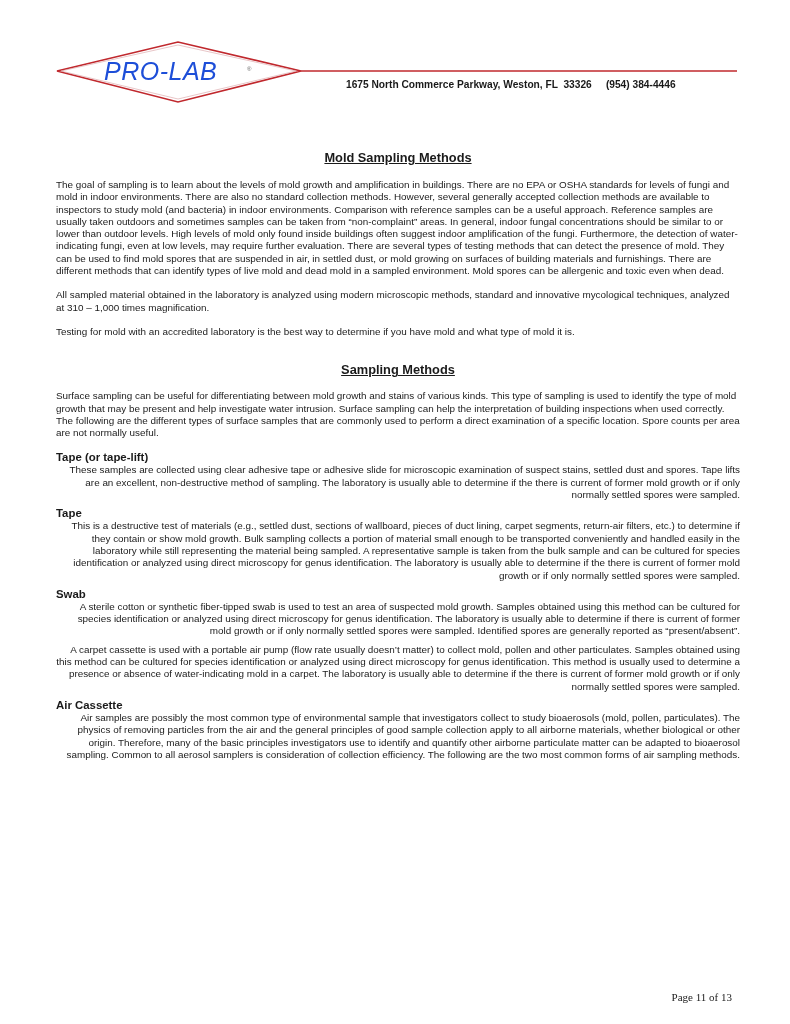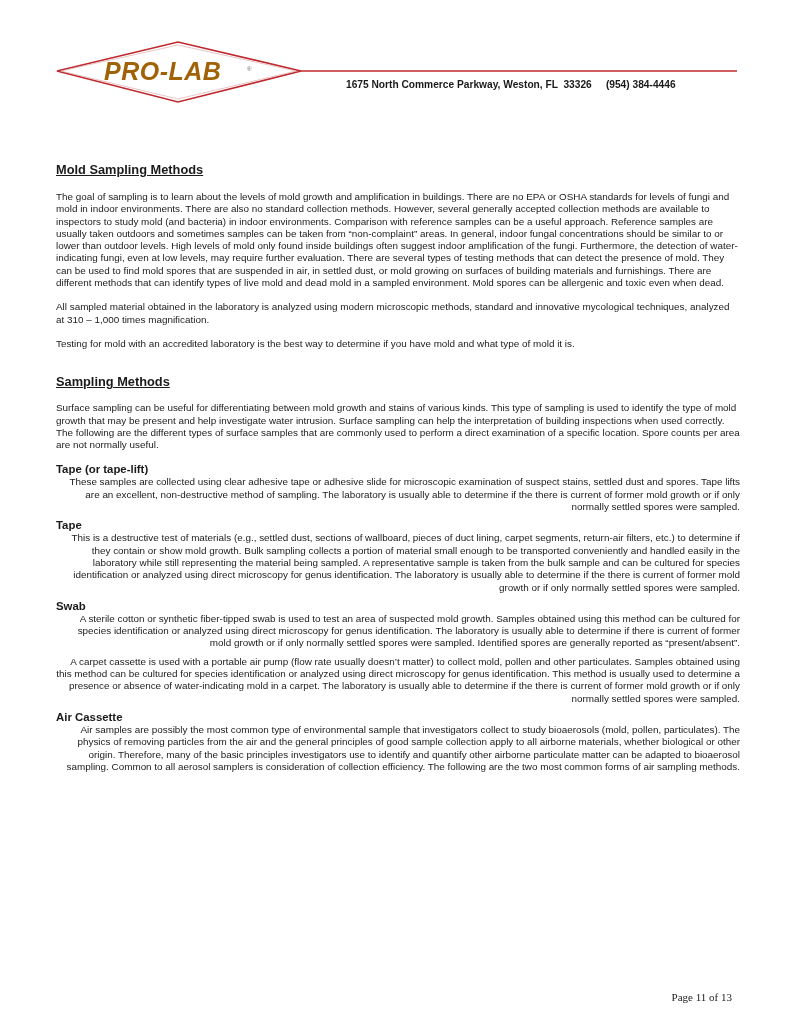--- a/index.html
+++ b/index.html
@@ -1,23 +1,23 @@
 <!DOCTYPE html>
 <html><head>
 <meta charset="utf-8">
 <style>
   html, body { margin: 0; padding: 0; background: #ffffff; }
   body { width: 790px; height: 1024px; position: relative; overflow: hidden; font-family: "Liberation Sans", sans-serif; color: #111; }
   .header { position: absolute; left: 0; top: 0; width: 790px; height: 120px; }
   .logo-svg { position: absolute; left: 55px; top: 41px; }
-  .logo-text { position: absolute; left: 104px; top: 57px; font-family: "Liberation Sans", sans-serif; font-weight: bold; font-style: italic; font-size: 25px; letter-spacing: 0.5px; color: #a16207; }
+  .logo-text { position: absolute; left: 104px; top: 57px; font-family: "Liberation Sans", sans-serif; font-weight: normal; font-style: italic; font-size: 25px; letter-spacing: 0.5px; color: #1d4ed8; }
   .logo-reg { position: absolute; left: 247px; top: 66px; font-size: 6px; color: #666; }
   .address { position: absolute; left: 346px; top: 79px; font-size: 10.2px; font-weight: bold; color: #1a1a1a; white-space: pre; }
   .content { position: absolute; left: 56px; top: 150px; width: 684px; font-size: 9.9px; line-height: 12.3px; color: #1a1a1a; }
-  h1 { text-align: left; font-size: 12.8px; font-weight: bold; text-decoration: underline; margin: 12px 0 13px 0; line-height: 16px; }
+  h1 { text-align: center; font-size: 12.8px; font-weight: bold; text-decoration: underline; margin: 0 0 13px 0; line-height: 16px; }
   h1.second { margin-top: 24px; margin-bottom: 12px; }
   p { margin: 0 0 12px 0; }
   h3 { font-size: 11.4px; font-weight: bold; margin: 6px 0 0 0; line-height: 13px; }
   .section p { margin: 0 0 6px 0; text-align: right; }
   .footer { position: absolute; right: 58px; top: 991px; font-family: "Liberation Serif", serif; font-size: 11px; color: #222; }
 </style>
 </head>
 <body>
 
 <div class="header">

